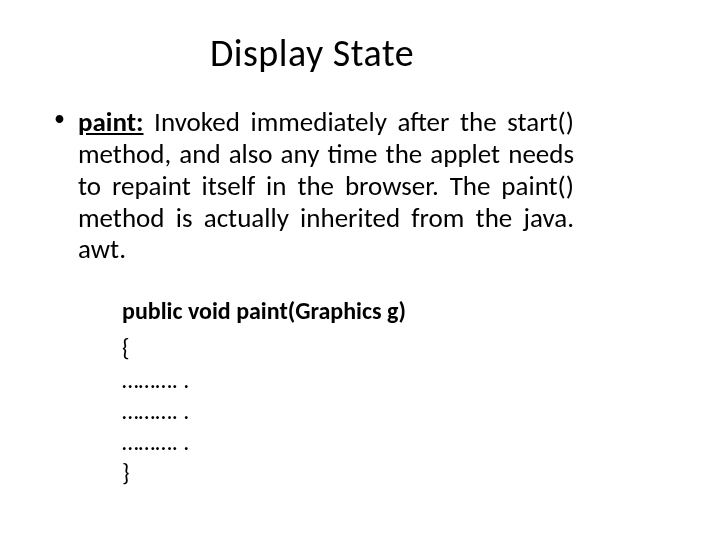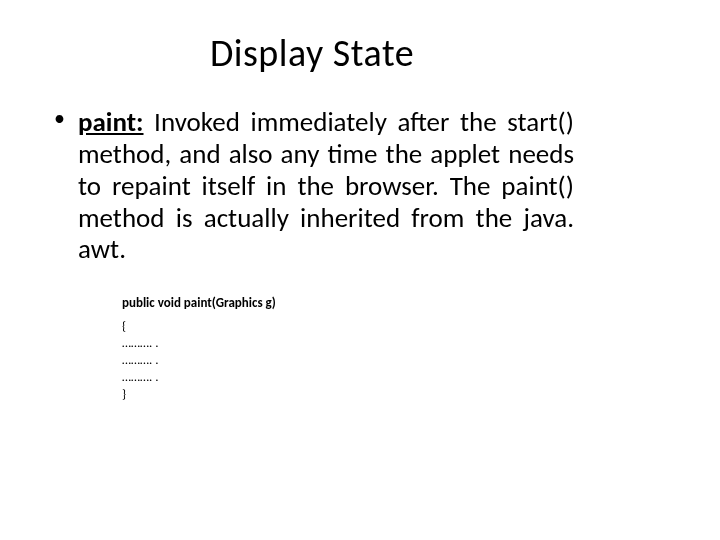--- a/index.html
+++ b/index.html
@@ -41,21 +41,21 @@
     font-size: 22px;
   }
   .term {
     font-weight: 700;
     text-decoration: underline;
   }
   .term-after {
     
   }
   .code-block {
-    font-size: 13px;
+    font-size: 24px;
     line-height: 1.3;
     margin-left: 72px;
   }
   .code-sig {
     font-weight: 700;
     margin-bottom: 6px;
   }
   .code-line {
     font-weight: 400;
   }

